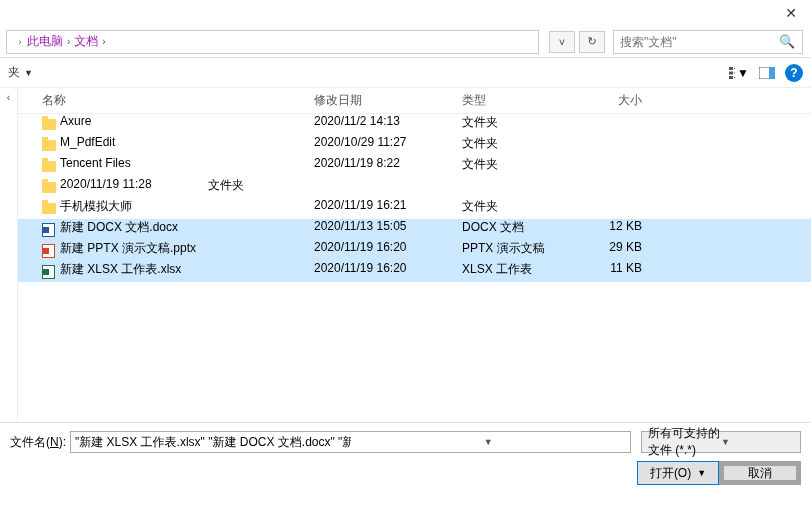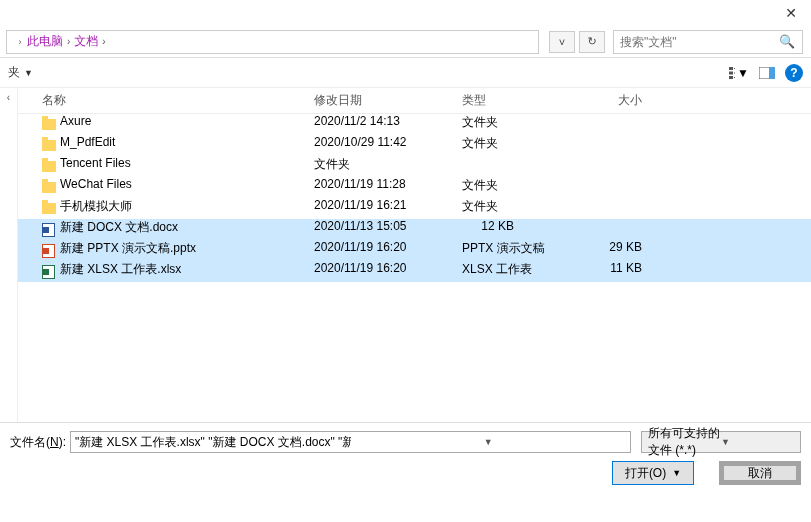--- a/index.html
+++ b/index.html
@@ -44,21 +44,21 @@
 .bottom { border-top: 1px solid #ddd; padding: 8px 10px 10px 10px; }
 .fn-row { display:flex; align-items:center; margin-bottom: 8px; }
 .fn-label { width: 60px; white-space:nowrap; }
 .fn-label u { text-decoration: underline; }
 .fn-input { flex:1; height:22px; border:1px solid #aaa; padding: 0 4px; display:flex; align-items:center; background:#fff; position:relative;}
 .fn-input span { overflow:hidden; white-space:nowrap; flex:1; }
 .fn-input .dd { width:16px; text-align:center; color:#555; font-size:9px; }
 .filter { width: 160px; height:22px; border:1px solid #aaa; margin-left: 10px; display:flex; align-items:center; padding: 0 6px; background:#efefef;}
 .filter span { flex:1; }
 .filter .dd { font-size:9px; color:#555; }
-.btn-row { display:flex; justify-content:flex-end; gap:25px; }
+.btn-row { display:flex; justify-content:flex-end; gap:0; }
 .btn { width: 82px; height: 24px; border:1px solid #0078d7; background:#e1e1e1; display:flex; align-items:center; justify-content:center; }
 .btn.default { border:1px solid #0078d7; }
 .btn.cancel { border:5px solid #a3a3a3; }
 .small-arrow { width:14px; height:14px; display:flex; align-items:center; justify-content:center; font-size:9px; color:#555;}
 </style>
 </head>
 <body>
 
 <div class="titlebar">
   <div class="close">✕</div>
@@ -126,56 +126,57 @@
           <div class="name">Axure</div>
           <div class="col-date">2020/11/2 14:13</div>
           <div class="col-type">文件夹</div>
           <div class="col-size"></div>
         </div>
         <div class="row">
           <div class="icon">
             <div class="folder-icon"></div>
           </div>
           <div class="name">M_PdfEdit</div>
-          <div class="col-date">2020/10/29 11:42</div>
+          <div class="col-date">2020/10/29 11:27</div>
           <div class="col-type">文件夹</div>
           <div class="col-size"></div>
         </div>
         <div class="row">
           <div class="icon">
             <div class="folder-icon"></div>
           </div>
           <div class="name">Tencent Files</div>
-          <div class="col-type">文件夹</div>
-          <div class="col-size"></div>
-        </div>
-        <div class="row">
-          <div class="icon">
-            <div class="folder-icon"></div>
-          </div>
-          <div class="name">WeChat Files</div>
+          <div class="col-date">2020/11/19 8:22</div>
+          <div class="col-type">文件夹</div>
+          <div class="col-size"></div>
+        </div>
+        <div class="row">
+          <div class="icon">
+            <div class="folder-icon"></div>
+          </div>
           <div class="col-date">2020/11/19 11:28</div>
           <div class="col-type">文件夹</div>
           <div class="col-size"></div>
         </div>
         <div class="row">
           <div class="icon">
             <div class="folder-icon"></div>
           </div>
           <div class="name">手机模拟大师</div>
           <div class="col-date">2020/11/19 16:21</div>
           <div class="col-type">文件夹</div>
           <div class="col-size"></div>
         </div>
         <div class="row sel">
           <div class="icon">
             <div class="doc-icon"></div>
           </div>
           <div class="name">新建 DOCX 文档.docx</div>
           <div class="col-date">2020/11/13 15:05</div>
+          <div class="col-type">DOCX 文档</div>
           <div class="col-size">12 KB</div>
         </div>
         <div class="row sel">
           <div class="icon">
             <div class="ppt-icon"></div>
           </div>
           <div class="name">新建 PPTX 演示文稿.pptx</div>
           <div class="col-date">2020/11/19 16:20</div>
           <div class="col-type">PPTX 演示文稿</div>
           <div class="col-size">29 KB</div>

